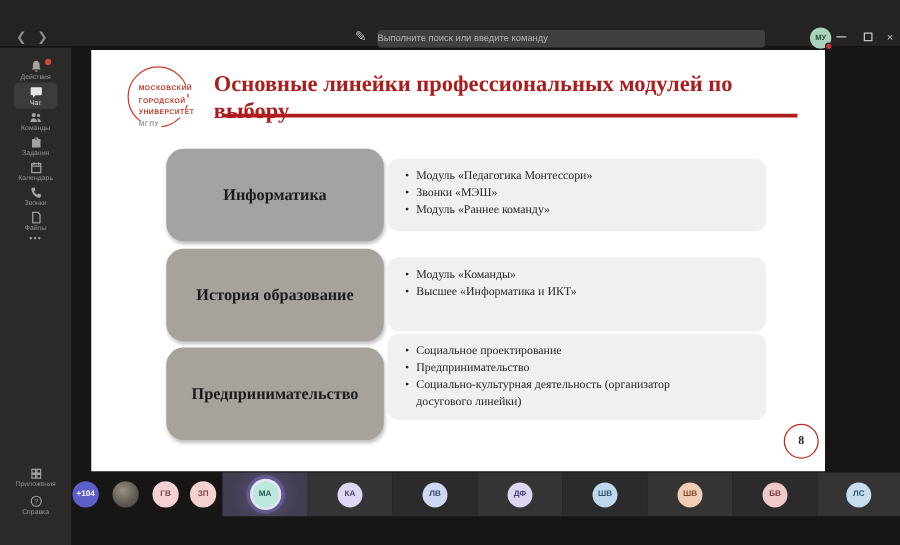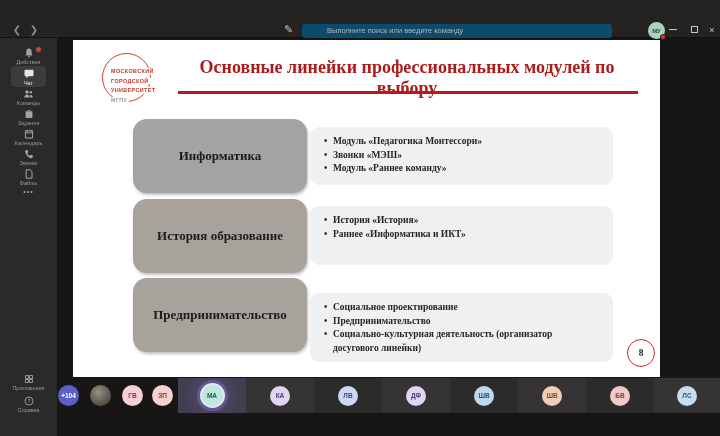--- a/index.html
+++ b/index.html
@@ -6,22 +6,22 @@
   html,body { width:720px; height:436px; overflow:hidden; background:#161514;
               font-family:"Liberation Sans", sans-serif; }
 
   
   #titlebar { position:absolute; left:0; top:0; width:720px; height:38px;
               background:#242322; border-bottom:1px solid #121111; z-index:5; }
   .navarrow { position:absolute; top:24px; color:#8d8b89; font-size:10px; width:14px;
               text-align:center; cursor:default; }
   #pencil-ic { position:absolute; left:284px; top:23px; color:#c0bebc; font-size:11px; }
   #searchbox { position:absolute; left:302px; top:24px; width:310px; height:14px;
-               background:#0c4a6e; border-radius:3px; color:#b5b3b1; font-size:7.5px;
-               line-height:14px; padding-left:25px; }
+               background:#404040; border-radius:3px; color:#b5b3b1; font-size:7.5px;
+               line-height:14px; padding-left:0; }
   #tb-avatar { position:absolute; left:648px; top:22px; width:17px; height:17px;
                border-radius:50%; background:#a9d3bd; color:#274b35; font-size:6px;
                font-weight:bold; display:flex; align-items:center; justify-content:center; }
   #tb-avatar .busy { position:absolute; right:-1px; bottom:-1px; width:6px; height:6px;
                border-radius:50%; background:#d13438; border:1px solid #242322; }
   .winctl { position:absolute; top:25px; color:#c8c6c4; font-size:9px; width:14px;
             text-align:center; }
   #btn-max i { display:inline-block; width:7px; height:7px; border:1px solid #c8c6c4; }
   #btn-min i { display:inline-block; width:8px; height:1px; background:#c8c6c4;
                vertical-align:3px; }
@@ -46,32 +46,32 @@
   
   #slide { position:absolute; left:73px; top:40px; width:587px; height:337px;
            background:#ffffff; font-family:"Liberation Serif", serif; z-index:2; }
   #logo-circle { position:absolute; left:29px; top:13px; width:49px; height:49px;
                  border:1.5px solid #cf3a28; border-radius:50%; }
   #logo-text { position:absolute; left:38px; top:25px; line-height:6.6px; }
   #logo-text span { display:inline-block; background:#fff; padding:0 2px 0 0;
                     font-family:"Liberation Sans",sans-serif; font-size:5.4px;
                     font-weight:bold; letter-spacing:.4px; color:#c23a28; }
   #logo-text .muted { color:#9b9b9b; }
-  #slide-title { position:absolute; left:98px; top:17px; width:472px; text-align:center;
+  #slide-title { position:absolute; left:98px; top:17px; width:472px; text-align:left;
                  font-size:18px; font-weight:bold; color:#ab1d1d; }
   #title-rule { position:absolute; left:105px; top:51px; width:460px; height:2.5px;
                 background:#b01d1d; }
   .row-cat { position:absolute; left:60px; width:174px; height:74px; border-radius:14px;
              display:flex; align-items:center; justify-content:center;
              font-size:13px; font-weight:bold; color:#1c1c1c; text-align:center;
              box-shadow:1px 2px 3px rgba(0,0,0,.25); }
   .row-list { position:absolute; left:237px; width:303px; background:#eff0f2;
               border-radius:9px; padding:8px 12px 6px 14px; }
   .row-list ul { list-style:none; }
-  .row-list li { font-size:9.5px; font-weight:bold; color:#262626; line-height:13.5px;
+  .row-list li { font-size:9.5px; font-weight:normal; color:#262626; line-height:13.5px;
                  max-width:258px; padding-left:9px; position:relative; }
   .row-list li:before { content:"•"; position:absolute; left:0; top:0; }
   #page-circle { position:absolute; left:554px; top:299px; width:28px; height:28px;
                  border:1.5px solid #c52a1e; border-radius:50%; background:#fff;
                  display:flex; align-items:center; justify-content:center;
                  font-size:9.5px; font-weight:bold; color:#1c1c1c; }
 
   
   .tile { position:absolute; top:378px; height:35px; width:68px;
           display:flex; align-items:center; justify-content:center; }
@@ -186,27 +186,27 @@
     <ul>
       <li>Модуль «Педагогика Монтессори»</li>
       <li>Звонки «МЭШ»</li>
       <li>Модуль «Раннее команду»</li>
     </ul>
   </div>
 
   <div class="row-cat" style="top:159px; background:#a8a29c;">История образование</div>
   <div class="row-list" style="top:166px; height:59px;">
     <ul>
-      <li>История «История»</li>
-      <li>Раннее «Информатика и ИКТ»</li>
+      <li>Модуль «Команды»</li>
+      <li>Высшее «Информатика и ИКТ»</li>
     </ul>
   </div>
 
   <div class="row-cat" style="top:238px; background:#a8a29c;">Предпринимательство</div>
-  <div class="row-list" style="top:253px; height:69px;">
+  <div class="row-list" style="top:227px; height:69px;">
     <ul>
       <li>Социальное проектирование</li>
       <li>Предпринимательство</li>
       <li>Социально-культурная деятельность (организатор досугового линейки)</li>
     </ul>
   </div>
 
   <div id="page-circle">
     <span>8</span>
   </div>

